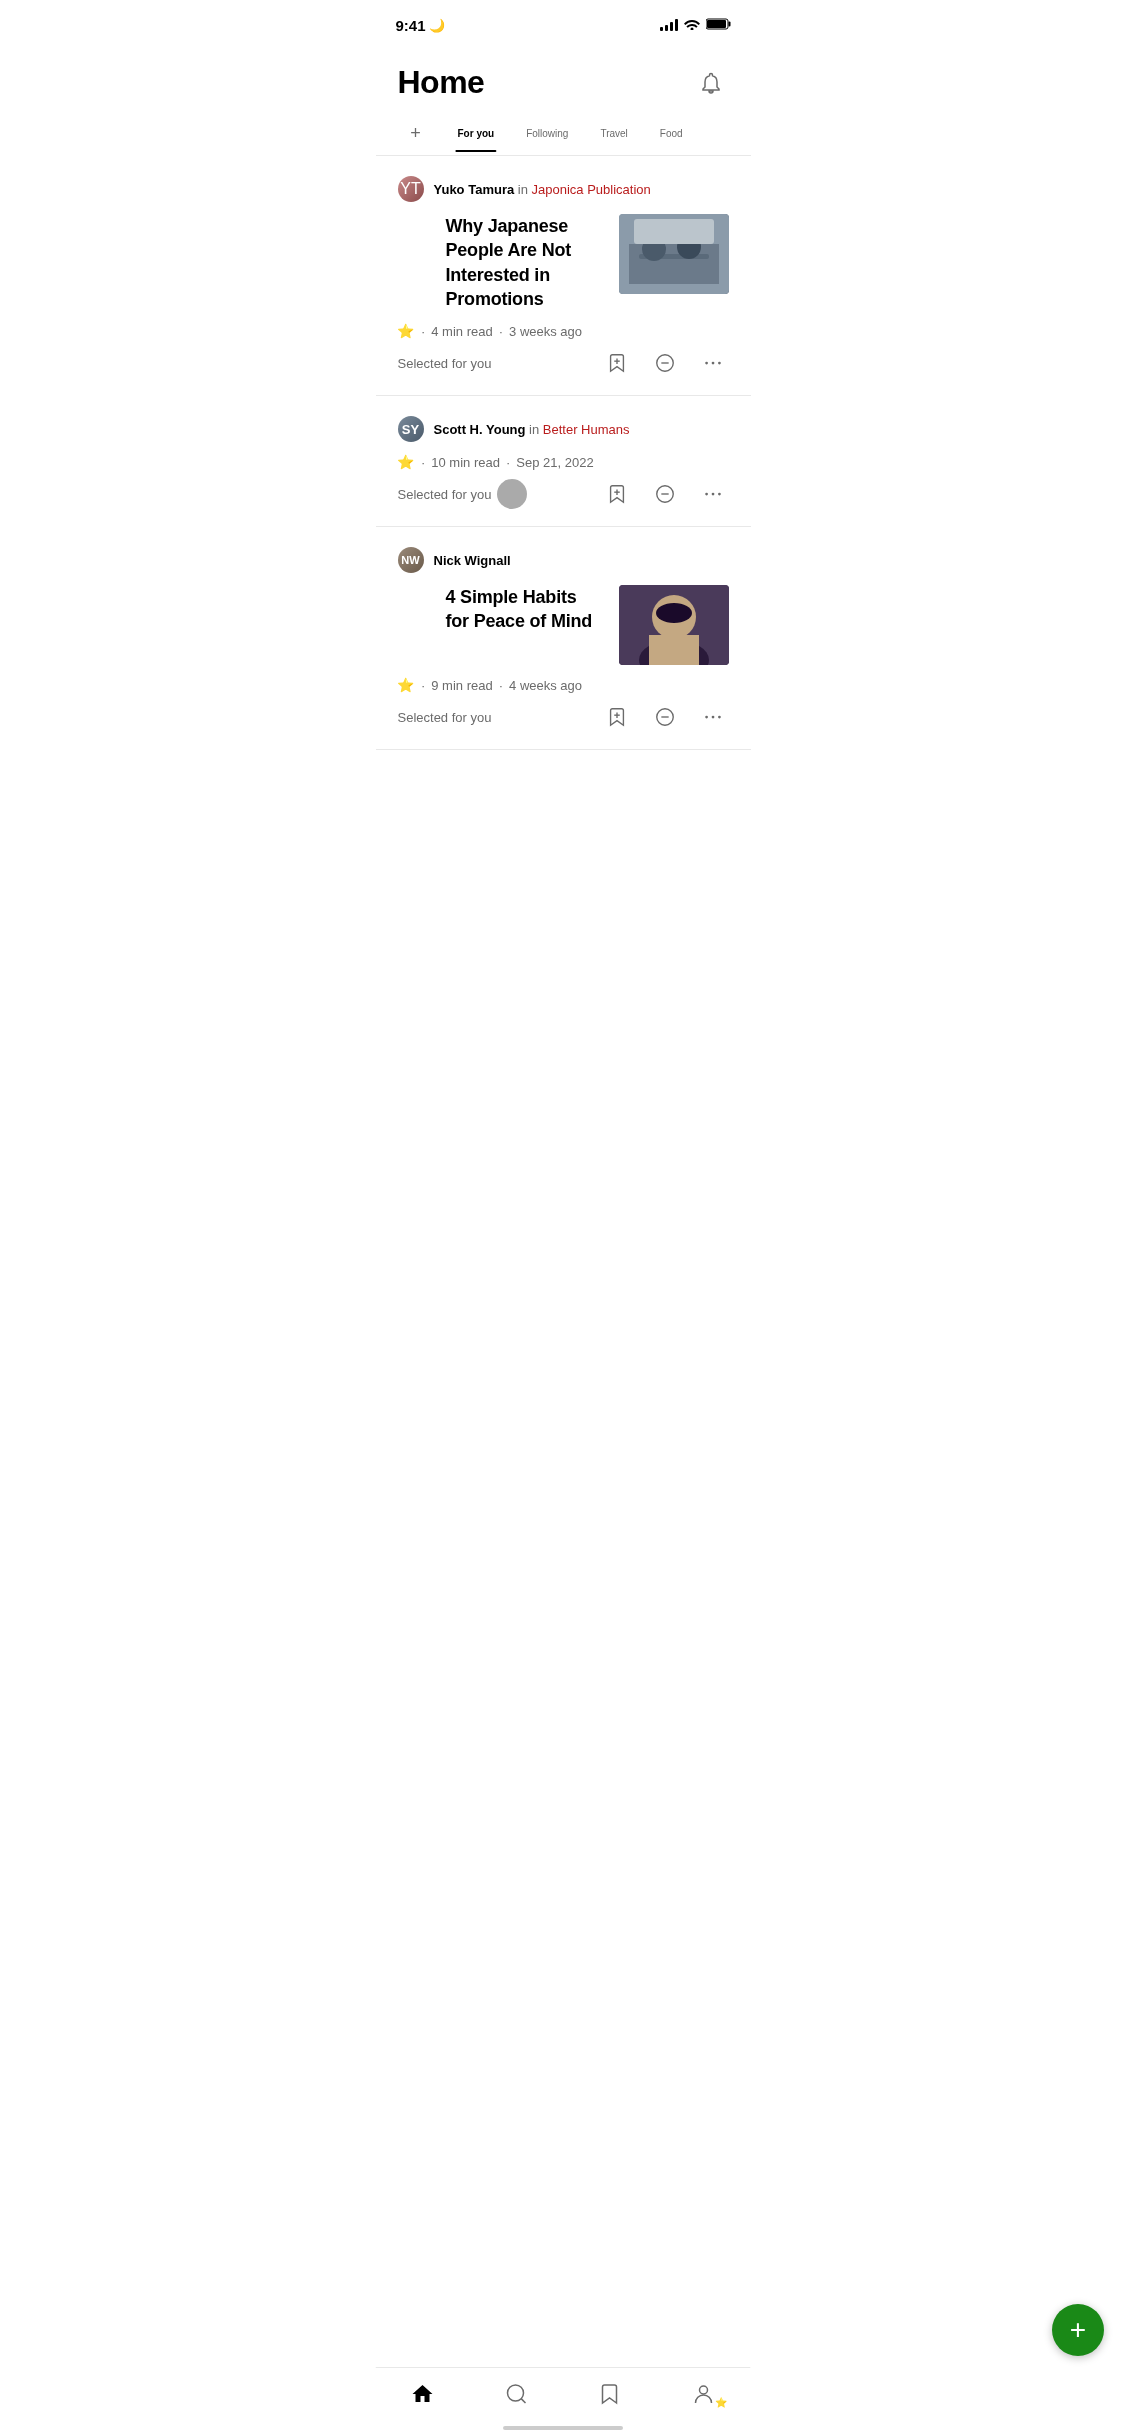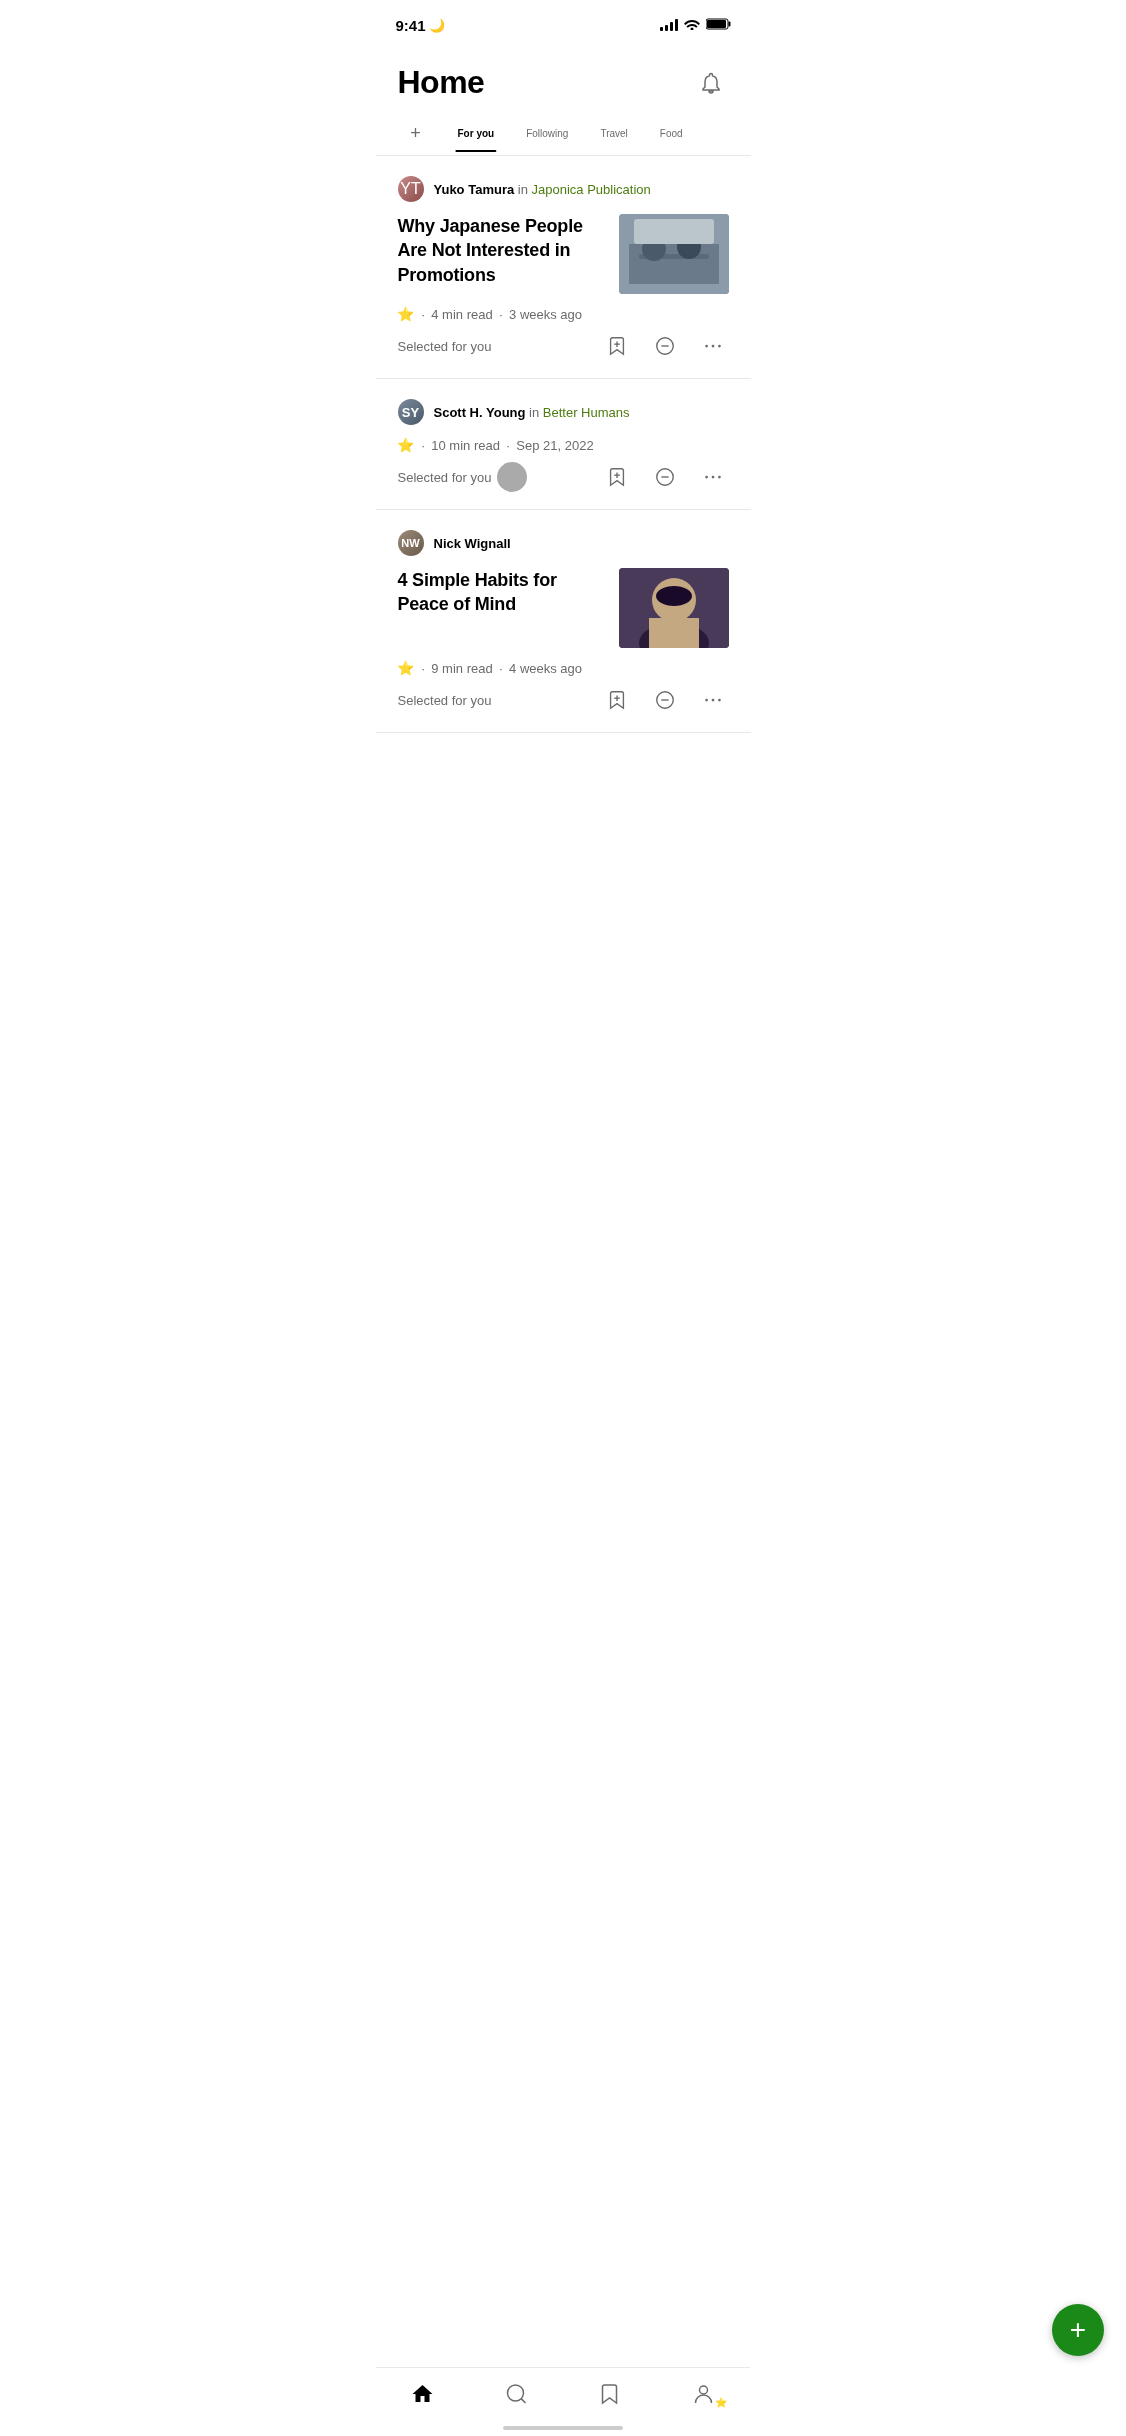--- a/index.html
+++ b/index.html
@@ -145,28 +145,29 @@
       color: #000;
     }
     .author-name {
       font-weight: 700;
     }
     .author-in {
       color: #6b6b6b;
     }
     .pub-name {
       font-weight: 500;
-      color: #4d7c0f;
+      color: #b91c1c;
     }
 
     .article-content {
       display: flex;
       gap: 14px;
       align-items: flex-start;
       margin-bottom: 12px;
+      margin-left: 48px;
     }
     .article-text {
       flex: 1;
     }
     .article-title {
       font-size: 18px;
       font-weight: 700;
       color: #000;
       line-height: 1.35;
       letter-spacing: -0.2px;

